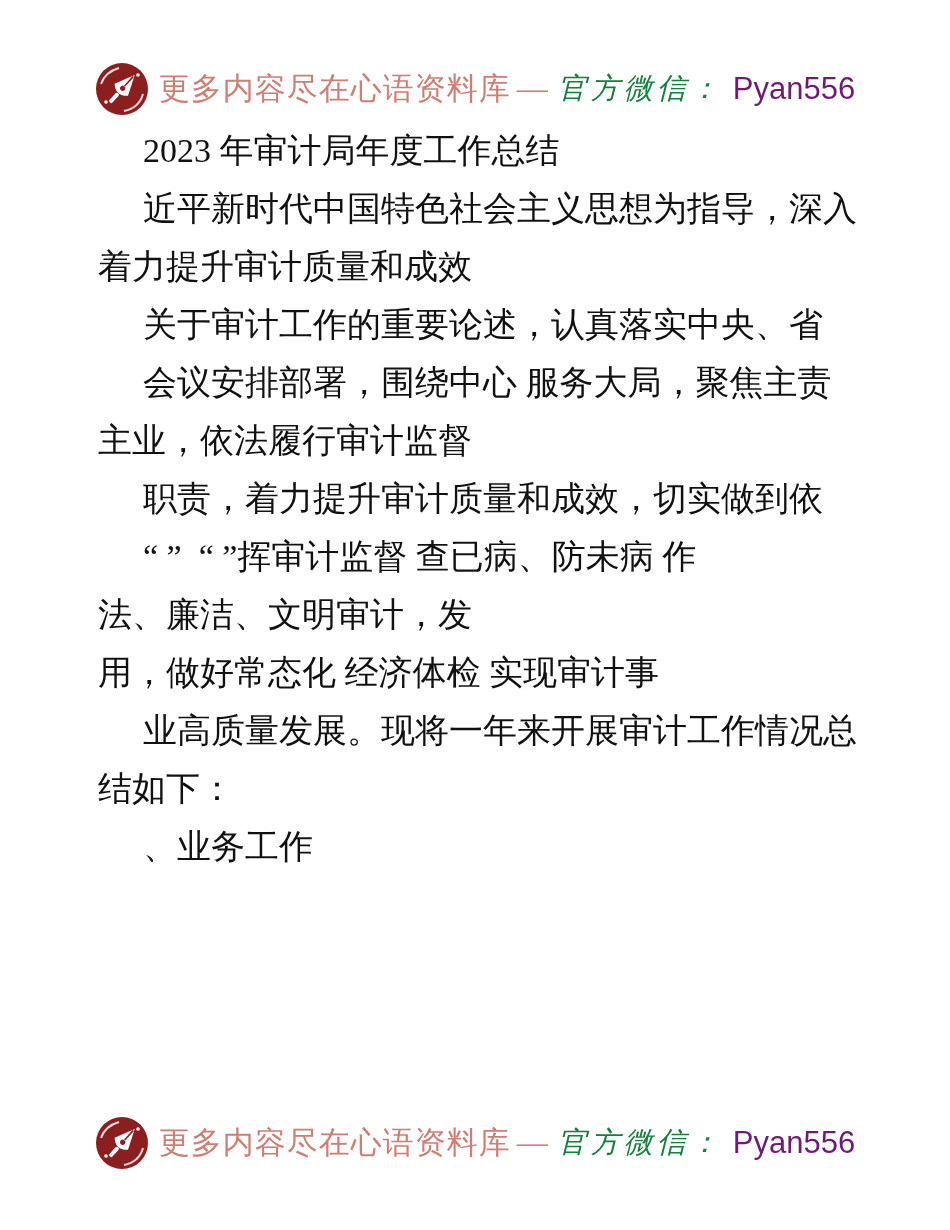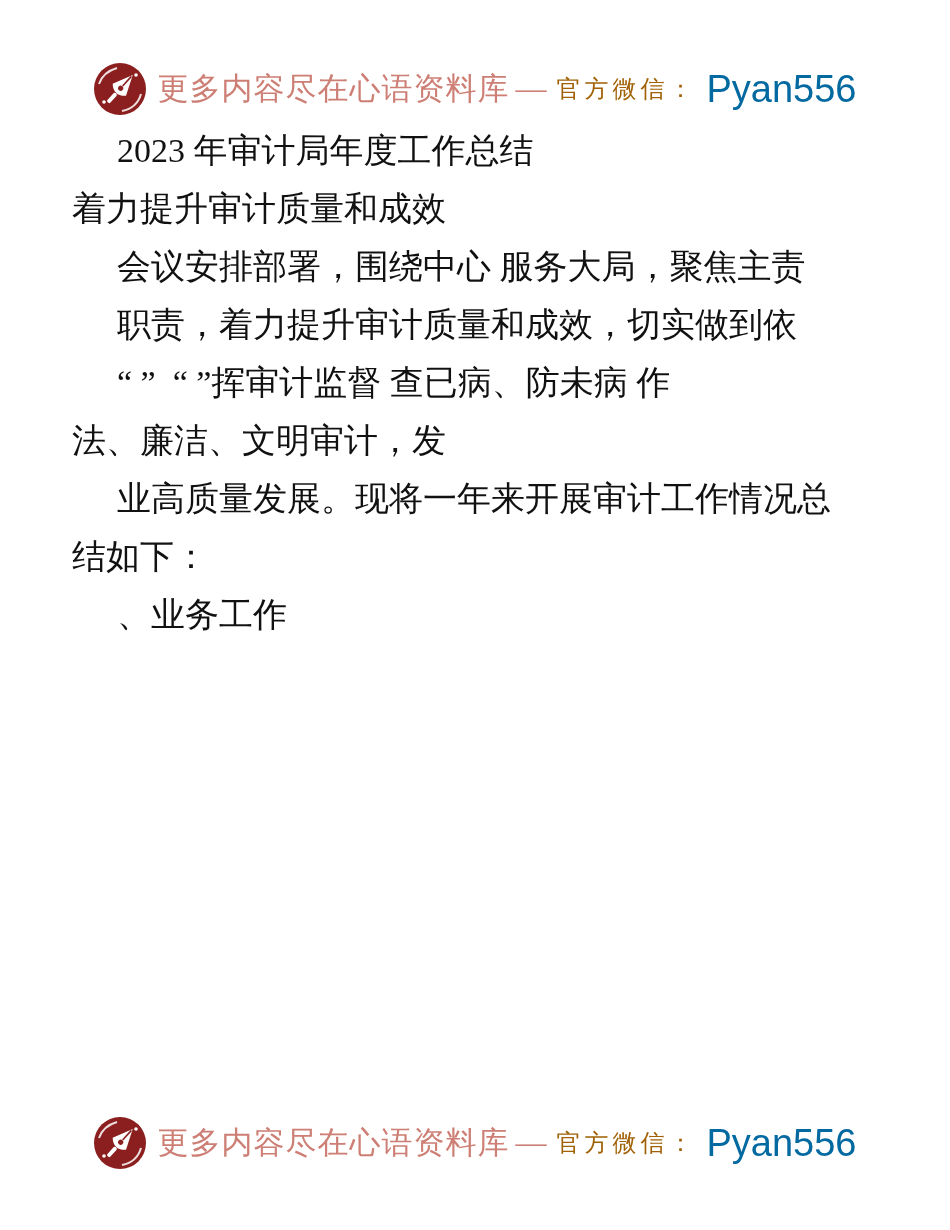--- a/index.html
+++ b/index.html
@@ -29,33 +29,34 @@
     height: 54px;
     flex: 0 0 auto;
   }
   .brand-text {
     font-size: 31px;
     color: #cd7f75;
     letter-spacing: 1px;
   }
   .dash { font-size: 31px; color: #cd7f75; margin-left: -4px; }
   .wechat-label {
-    font-size: 24px;
-    color: #a16207;
+    font-size: 29px;
+    font-style: italic;
+    color: #15803d;
     letter-spacing: 4px;
   }
   .wechat-id {
     font-family: "Liberation Sans", "DejaVu Sans", sans-serif;
-    font-size: 38px;
-    color: #0369a1;
+    font-size: 31px;
+    color: #701a75;
   }
   
   .doc {
     position: absolute;
-    left: 72px;
+    left: 98px;
     top: 122px;
     width: 775px;
     font-size: 34px;
     color: #111111;
     line-height: 58px;
   }
   .line {
     height: 58px;
     white-space: pre;
     overflow: visible;
@@ -83,25 +84,29 @@
     </svg>
     <span class="brand-text">更多内容尽在心语资料库</span>
     <span class="dash">—</span>
     <span class="wechat-label">官方微信：</span>
     <span class="wechat-id">Pyan556</span>
   </div>
 
   <div class="doc">
     <div class="line indent">2023 年审计局年度工作总结</div>
     <div>
+        <div class="line indent">近平新时代中国特色社会主义思想为指导，深入</div>
         <div class="line">着力提升审计质量和成效</div>
+        <div class="line indent">关于审计工作的重要论述，认真落实中央、省</div>
         <div class="line indent">会议安排部署，围绕中心 服务大局，聚焦主责</div>
+        <div class="line">主业，依法履行审计监督</div>
         <div class="line indent">职责，着力提升审计质量和成效，切实做到依</div>
         <div class="line indent">“ ”  “ ”挥审计监督 查已病、防未病 作</div>
         <div class="line">法、廉洁、文明审计，发</div>
+        <div class="line">用，做好常态化 经济体检 实现审计事</div>
         <div class="line indent">业高质量发展。现将一年来开展审计工作情况总</div>
         <div class="line">结如下：</div>
         <div class="line indent">、业务工作</div>
       </div>
   </div>
 
   <div class="banner bottom">
     <svg class="logo" viewBox="0 0 54 54" xmlns="http://www.w3.org/2000/svg">
       <circle cx="27" cy="27" r="26" fill="#8b1f1f"></circle>
       <path d="M6 22 Q10 10 24 6" stroke="#ffffff" stroke-width="2" fill="none" opacity="0.85"></path>

